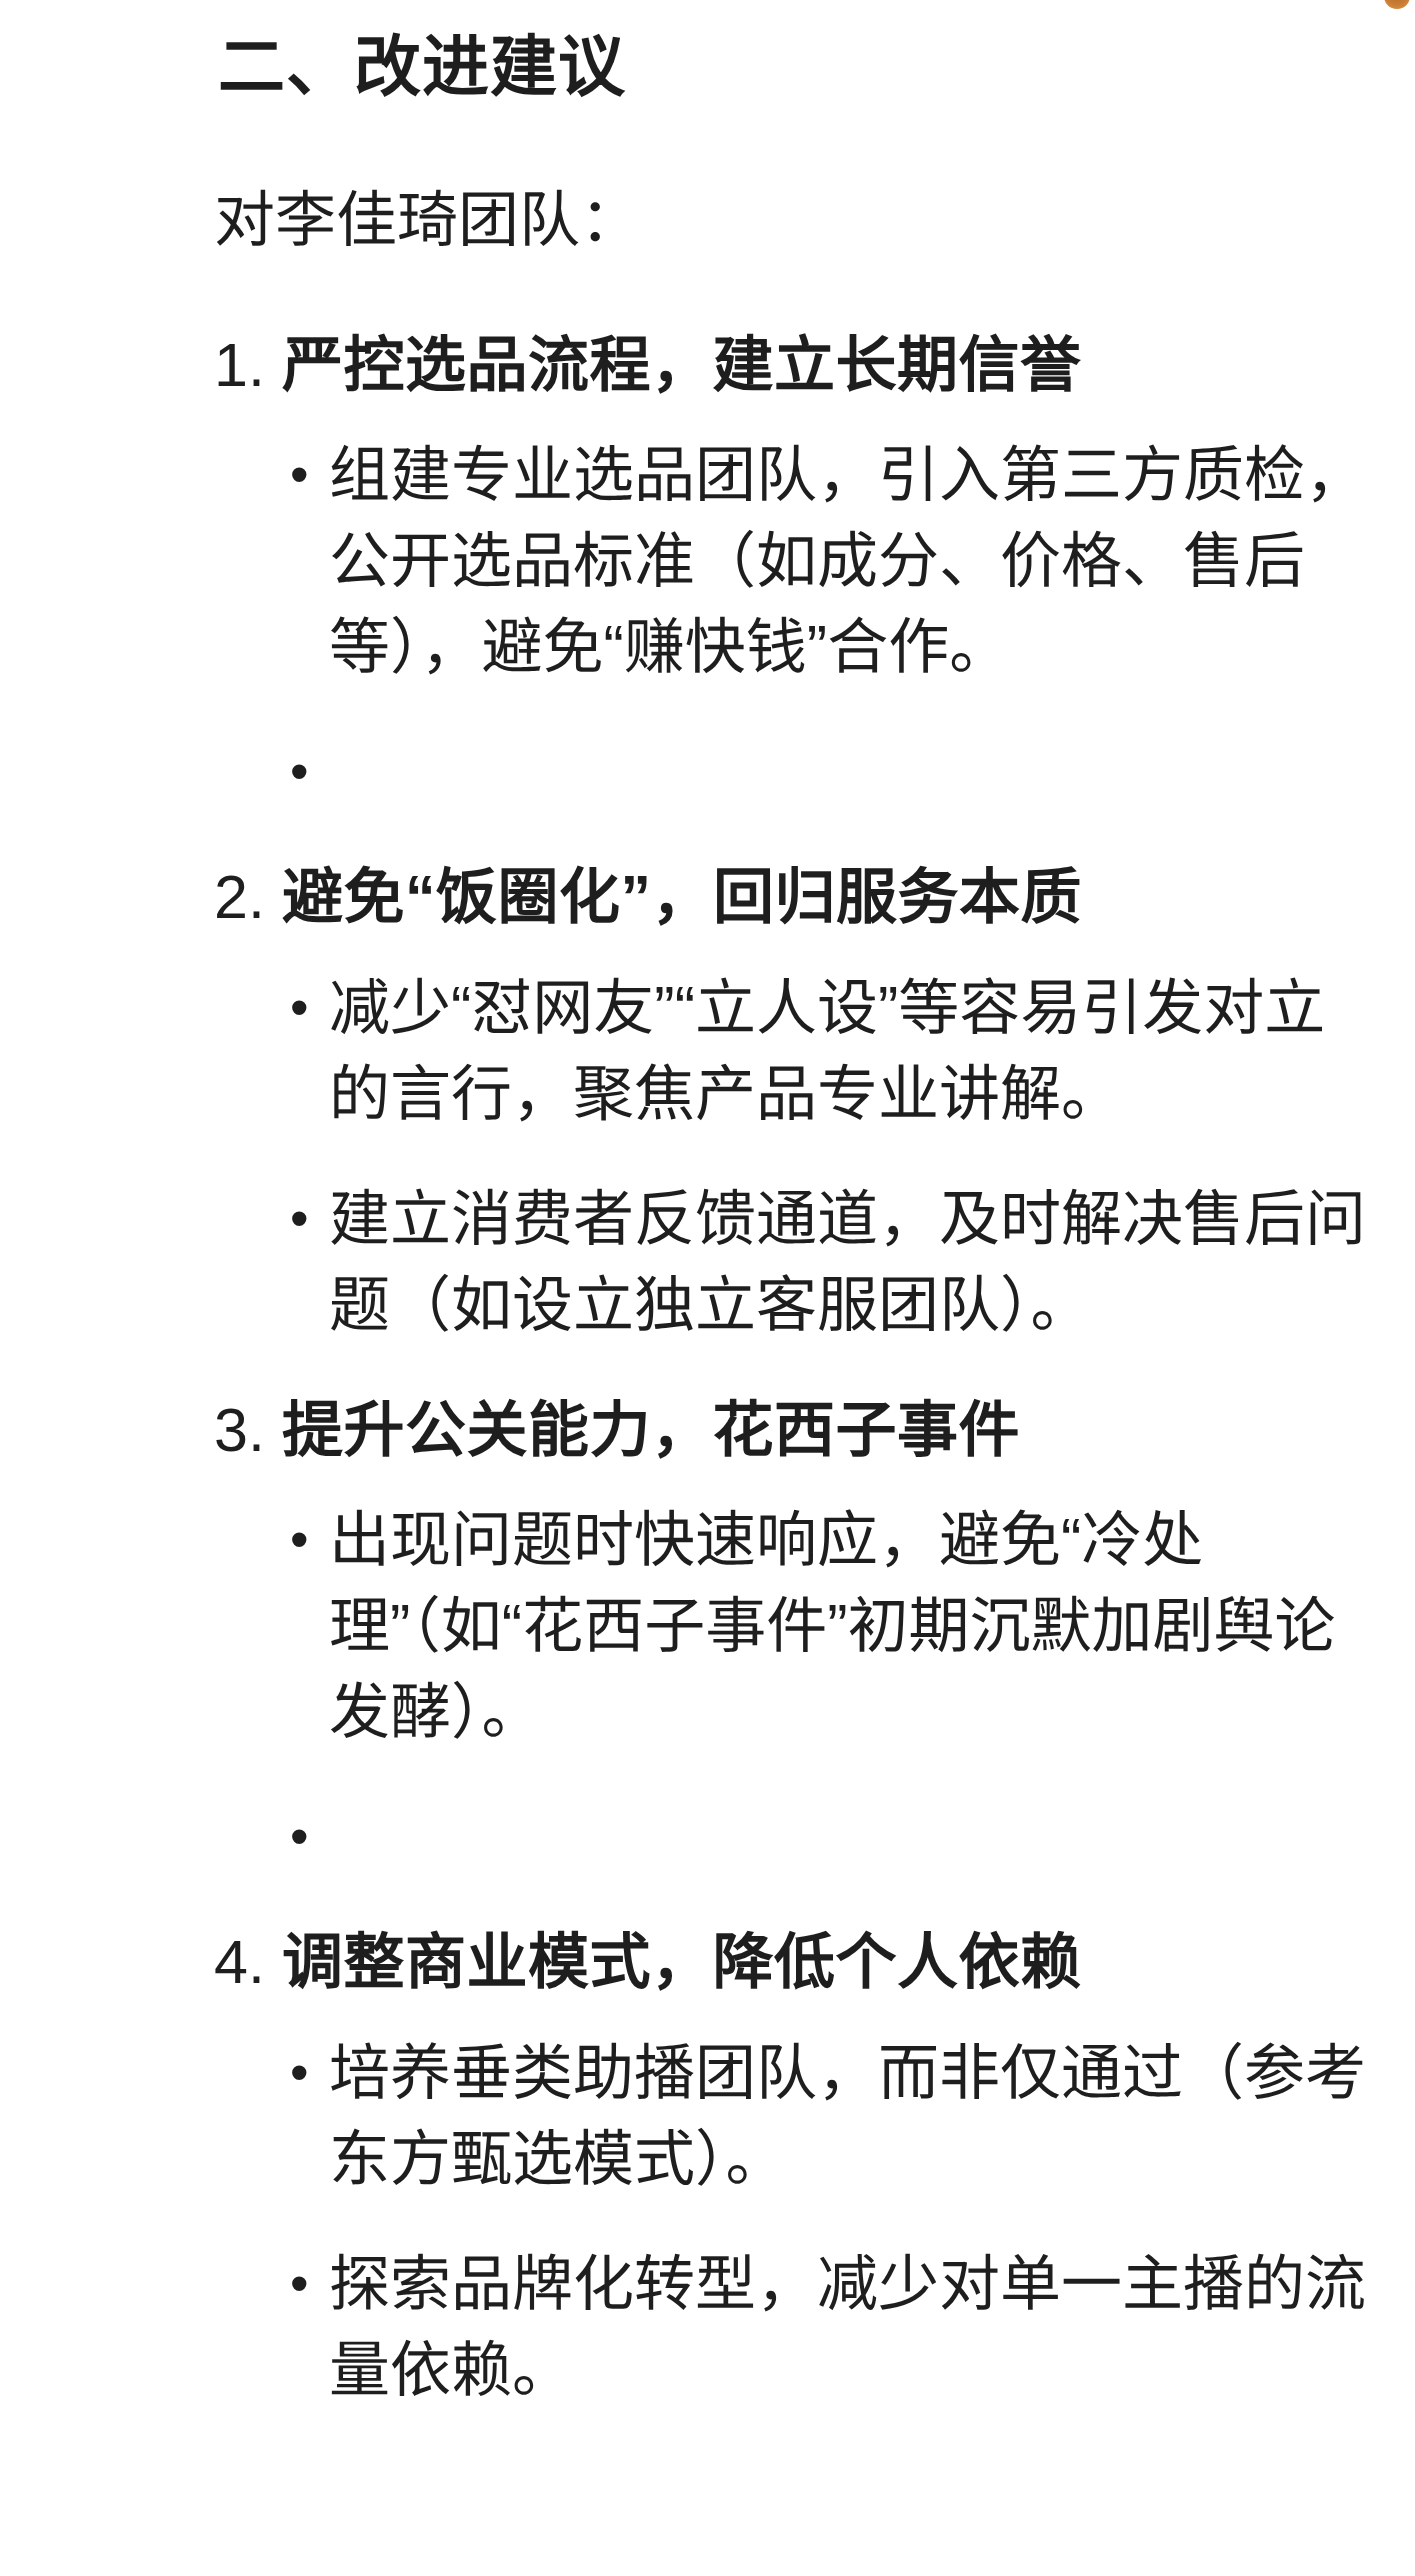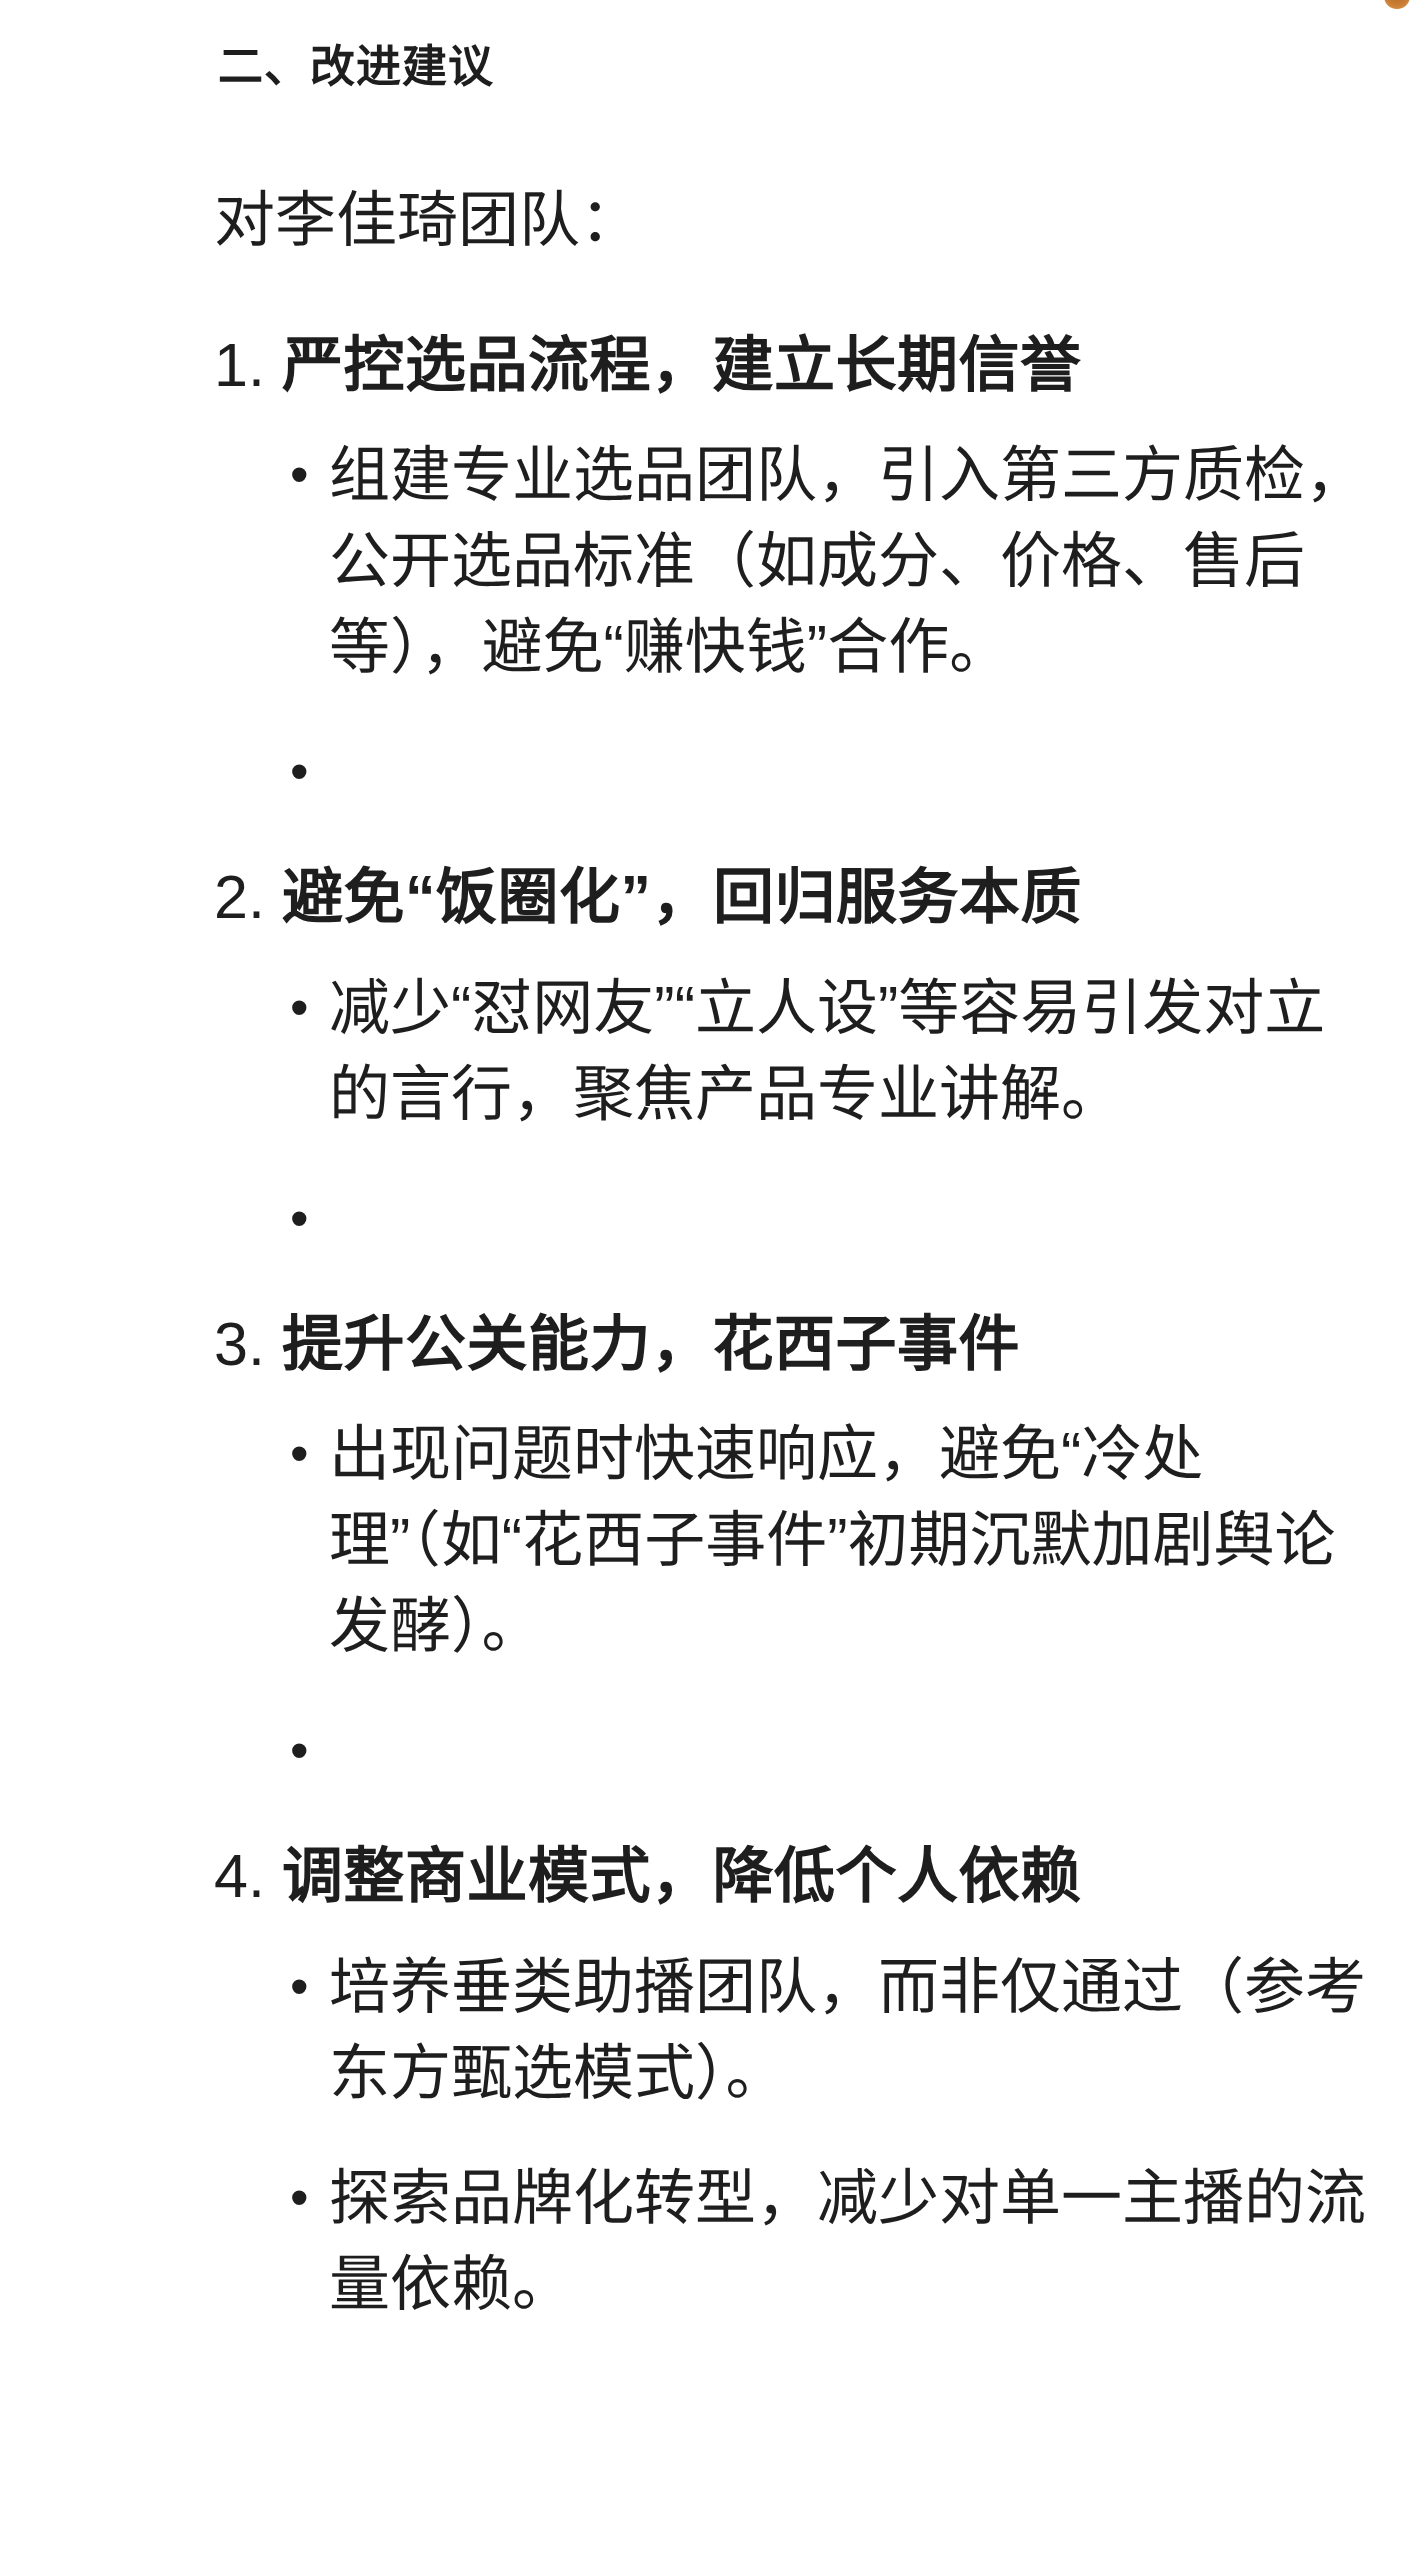--- a/index.html
+++ b/index.html
@@ -27,21 +27,21 @@
     position: absolute;
     top: -16.7px;
     left: 1384px;
     width: 25.6px;
     height: 25.6px;
     border-radius: 50%;
     background: radial-gradient(circle at 50% 40%, #b56a28 0%, #c97c33 55%, #e09a52 100%);
   }
   h2.section-heading {
     margin: 0 0 69px 3.9px;
-    font-size: 45px;
+    font-size: 67px;
     line-height: 83px;
     font-weight: 700;
     letter-spacing: 1px;
   }
   .subheading {
     margin: 0 0 59px 0;
     font-size: 61px;
     line-height: 86px;
     font-weight: 400;
   }
@@ -112,20 +112,21 @@
     <div class="item-head">
       <span class="item-num">2.</span>
       <span class="item-title">避免“饭圈化”，回归服务本质</span>
     </div>
     <div class="bullet">
       <span class="bullet-dot">•</span>
       <span class="bullet-text">减少“怼网友”“立人设”等容易引发对立的言行，聚焦产品专业讲解。</span>
     </div>
     <div class="bullet">
       <span class="bullet-dot">•</span>
+      <span class="bullet-text">建立消费者反馈通道，及时解决售后问题（如设立独立客服团队）。</span>
     </div>
   </div>
 
   <div class="item">
     <div class="item-head">
       <span class="item-num">3.</span>
       <span class="item-title">提升公关能力，花西子事件</span>
     </div>
     <div class="bullet">
       <span class="bullet-dot">•</span>

